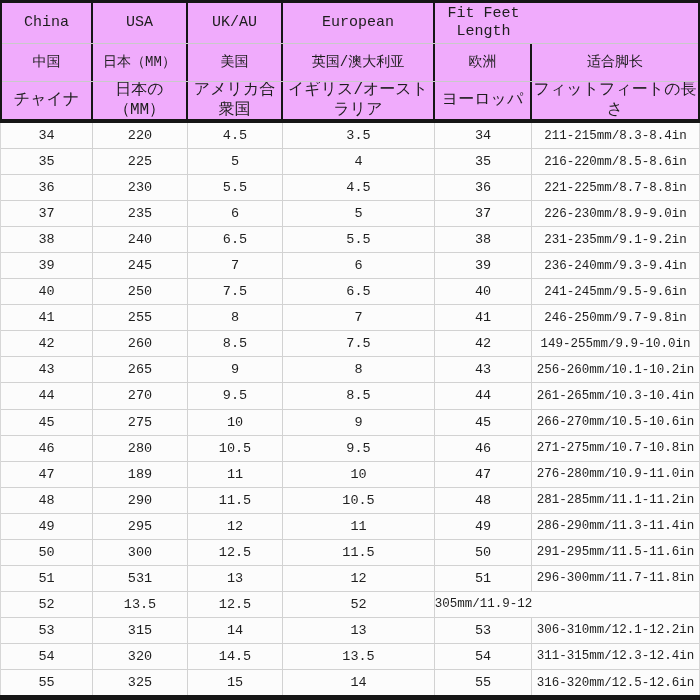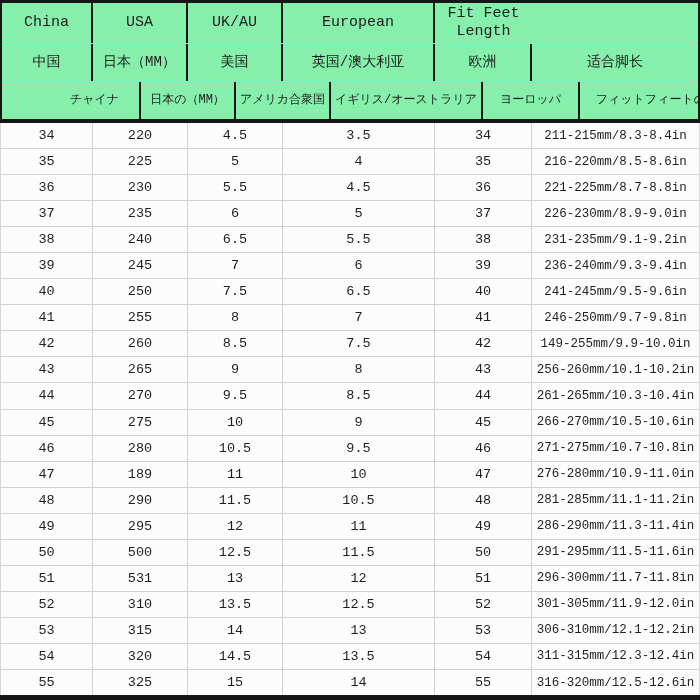--- a/index.html
+++ b/index.html
@@ -22,30 +22,30 @@
     border-bottom: 5px solid #161616;
   }
   
   .thead {
     box-sizing: border-box;
     display: flex;
     flex-direction: column;
     border-left: 2px solid #161616;
     border-right: 2px solid #161616;
     border-bottom: 4px solid #161616;
-    background: #86efac;
+    background: #f0abfc;
   }
   .hrow {
     display: grid;
     grid-template-columns: 91px 95px 95px 152px 97px 166px;
   }
   .hrow + .hrow { border-top: 1px solid #c9c9c9; }
   .hrow-en { height: 40px; font-size: 15px; }
   .hrow-zh { height: 37px; font-size: 14px; }
-  .hrow-ja { height: 37px; font-size: 12px; padding-left: 48px; }
+  .hrow-ja { height: 37px; font-size: 16px; }
   .hcell {
     display: flex;
     align-items: center;
     justify-content: center;
     text-align: center;
     white-space: pre-line;
     line-height: 1.2;
     color: #1d1d1d;
     border-right: 2px solid #161616;
     padding: 0 1px;
@@ -233,37 +233,36 @@
       <div class="trow">
         <div class="tcell">49</div>
         <div class="tcell">295</div>
         <div class="tcell">12</div>
         <div class="tcell">11</div>
         <div class="tcell">49</div>
         <div class="tcell">286-290mm/11.3-11.4in</div>
       </div>
       <div class="trow">
         <div class="tcell">50</div>
-        <div class="tcell">500</div>
+        <div class="tcell">300</div>
         <div class="tcell">12.5</div>
         <div class="tcell">11.5</div>
         <div class="tcell">50</div>
         <div class="tcell">291-295mm/11.5-11.6in</div>
       </div>
       <div class="trow">
         <div class="tcell">51</div>
         <div class="tcell">531</div>
         <div class="tcell">13</div>
         <div class="tcell">12</div>
         <div class="tcell">51</div>
         <div class="tcell">296-300mm/11.7-11.8in</div>
       </div>
       <div class="trow">
         <div class="tcell">52</div>
-        <div class="tcell">310</div>
         <div class="tcell">13.5</div>
         <div class="tcell">12.5</div>
         <div class="tcell">52</div>
         <div class="tcell">301-305mm/11.9-12.0in</div>
       </div>
       <div class="trow">
         <div class="tcell">53</div>
         <div class="tcell">315</div>
         <div class="tcell">14</div>
         <div class="tcell">13</div>

